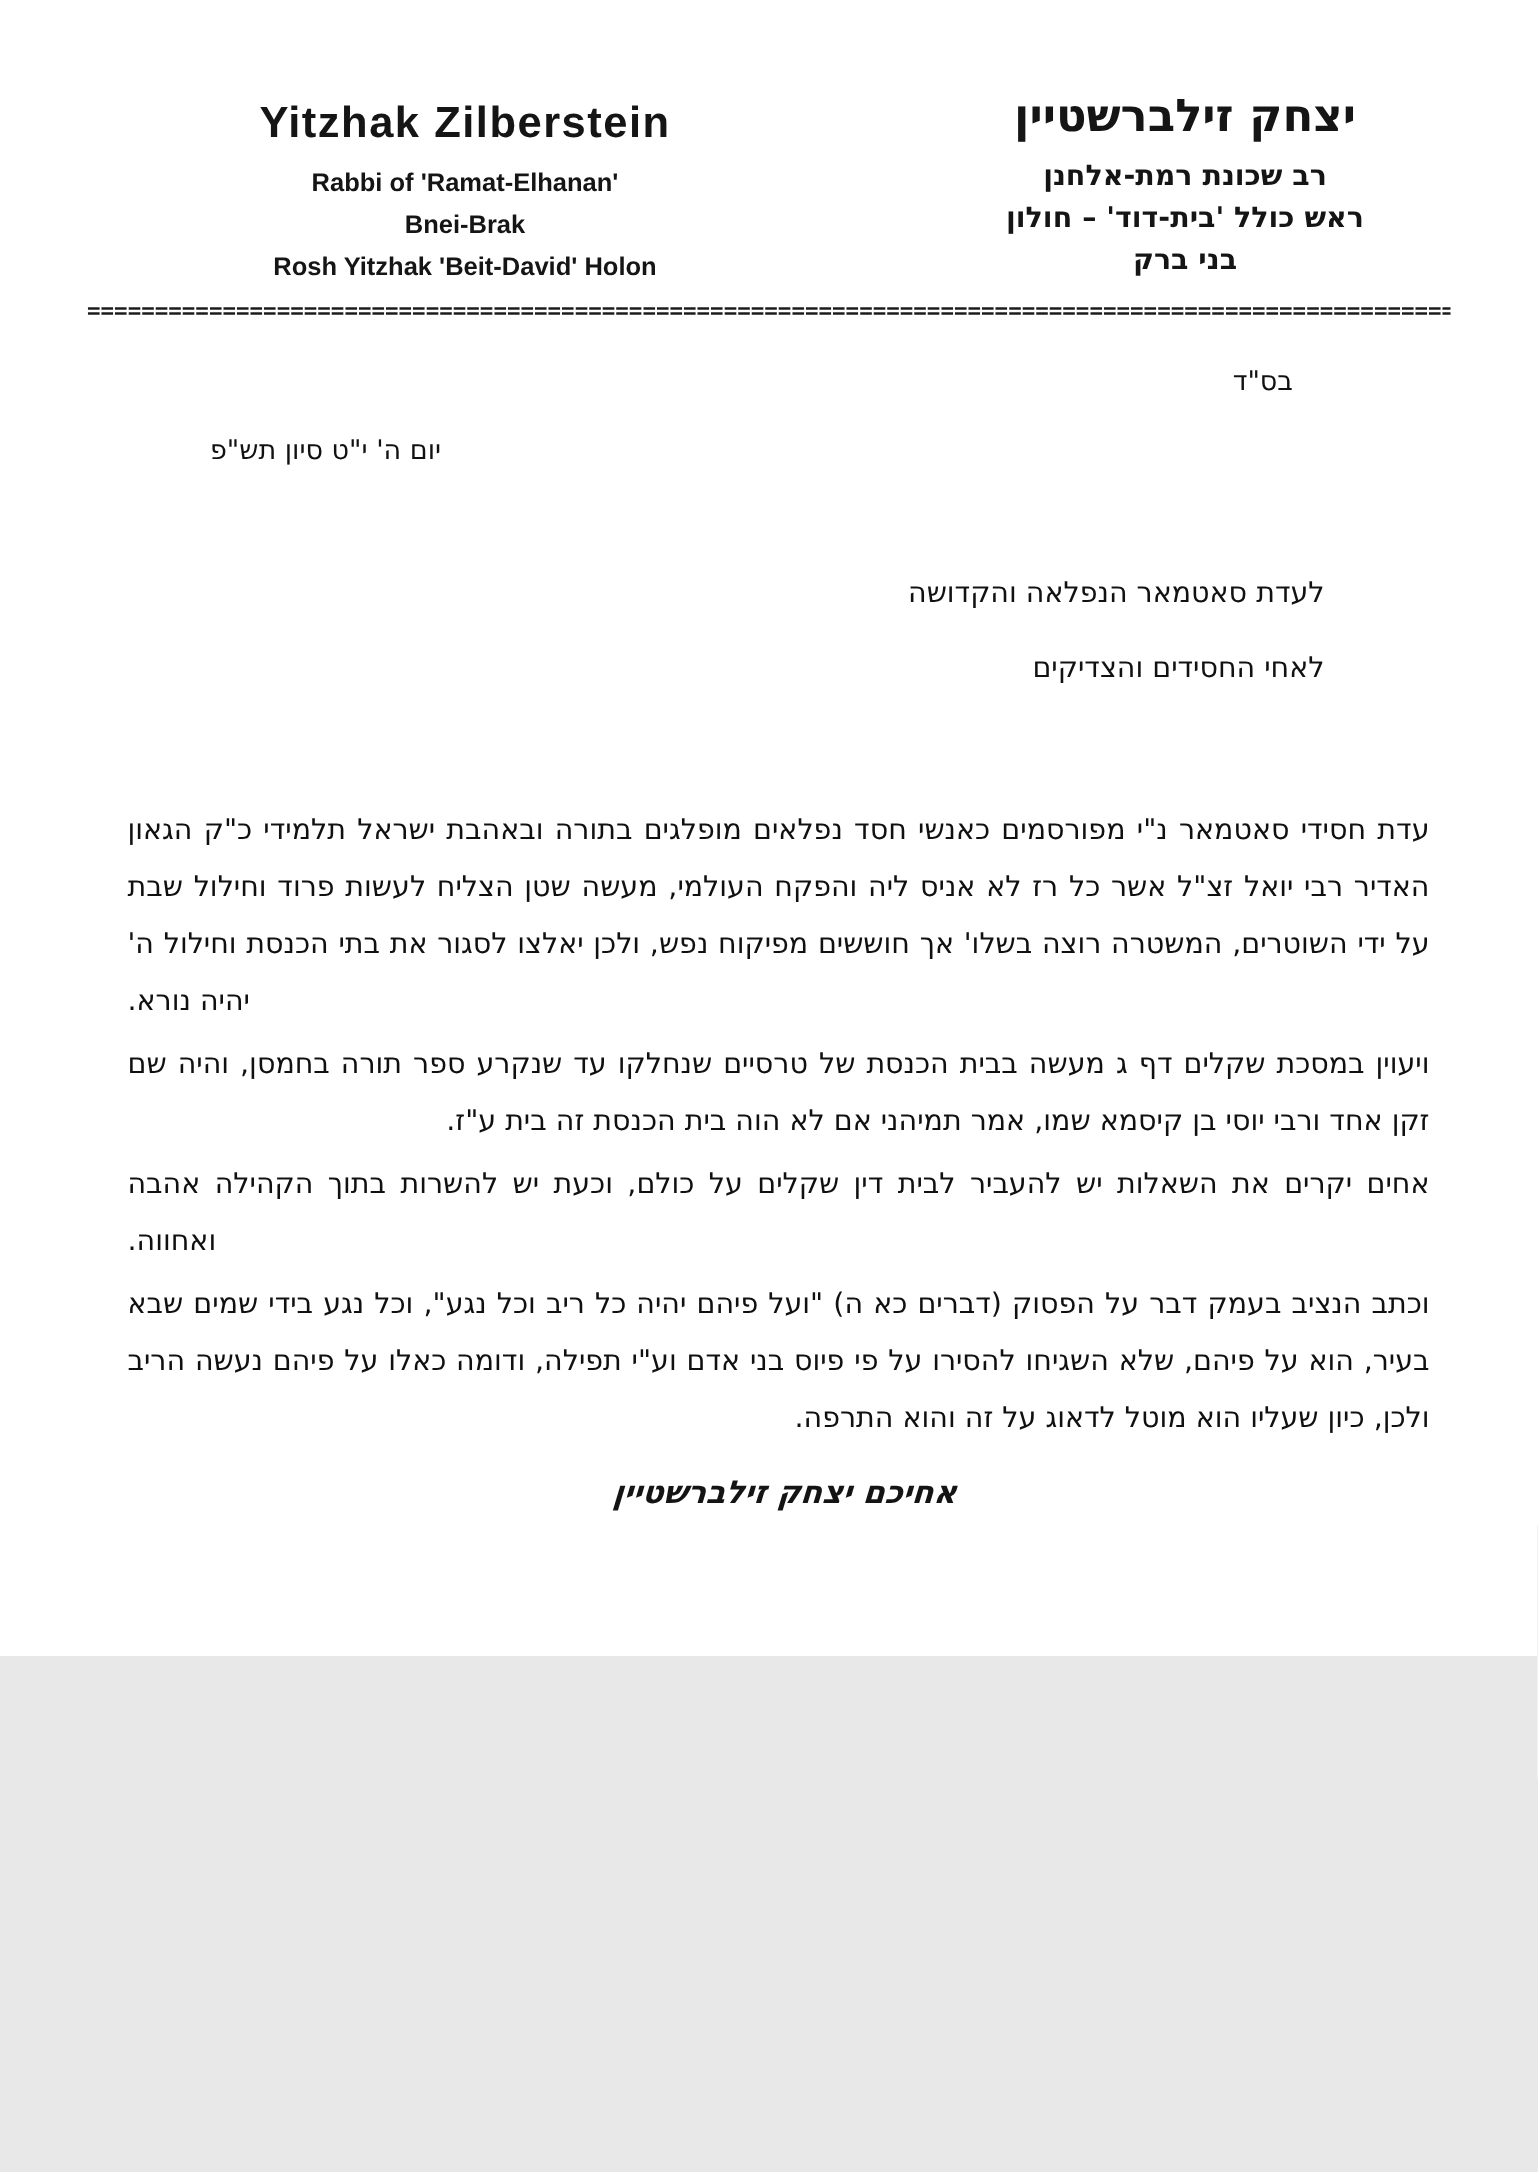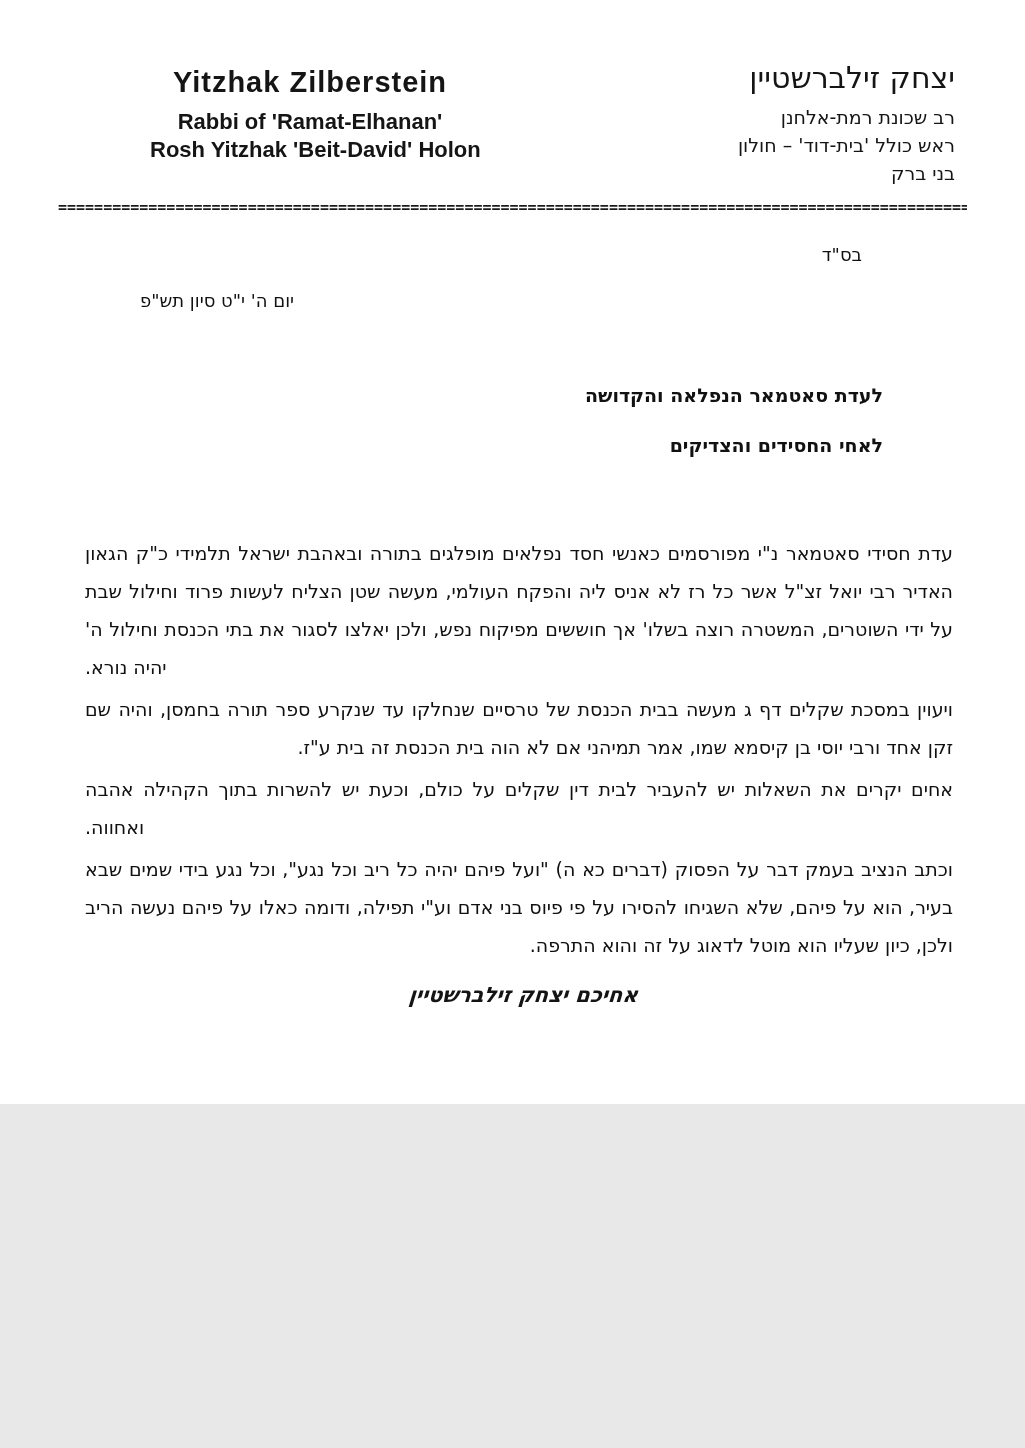--- a/index.html
+++ b/index.html
@@ -29,31 +29,32 @@
     font-weight: bold;
     color: #151515;
   }
   .lh-english .lh-name {
     font-size: 29px;
     letter-spacing: 1px;
     margin-bottom: 9px;
     white-space: nowrap;
   }
   .lh-english .lh-sub {
-    font-size: 22px;
+    font-size: 17px;
     line-height: 28px;
     white-space: nowrap;
   }
   .lh-hebrew {
     position: absolute;
     top: 60px;
     left: 625px;
     width: 330px;
+    text-align: center;
     direction: rtl;
-    font-weight: normal;
+    font-weight: bold;
     color: #151515;
   }
   .lh-hebrew .lh-name {
     font-size: 30px;
     margin-bottom: 8px;
     white-space: nowrap;
   }
   .lh-hebrew .lh-sub {
     font-size: 19px;
     line-height: 28px;
@@ -95,21 +96,21 @@
     white-space: nowrap;
   }
 
   
   .addressee {
     position: absolute;
     top: 370px;
     right: 142px;
     direction: rtl;
     text-align: right;
-    font-weight: bold;
+    font-weight: normal;
     font-size: 19px;
   }
   .addressee .addr-line {
     line-height: 50px;
     white-space: nowrap;
   }
 
   
   .body-text {
     position: absolute;
@@ -144,20 +145,21 @@
   }
 </style>
 </head>
 <body>
 
 <div class="page">
 
   <div class="lh-english">
     <div class="lh-name">Yitzhak  Zilberstein</div>
     <div class="lh-sub">Rabbi of 'Ramat-Elhanan'</div>
+    <div class="lh-sub">Bnei-Brak</div>
     <div class="lh-sub">Rosh Yitzhak 'Beit-David' Holon</div>
   </div>
 
   <div class="lh-hebrew">
     <div class="lh-name">יצחק זילברשטיין</div>
     <div class="lh-sub">רב שכונת רמת-אלחנן</div>
     <div class="lh-sub">ראש כולל 'בית-דוד' – חולון</div>
     <div class="lh-sub">בני ברק</div>
   </div>
 

